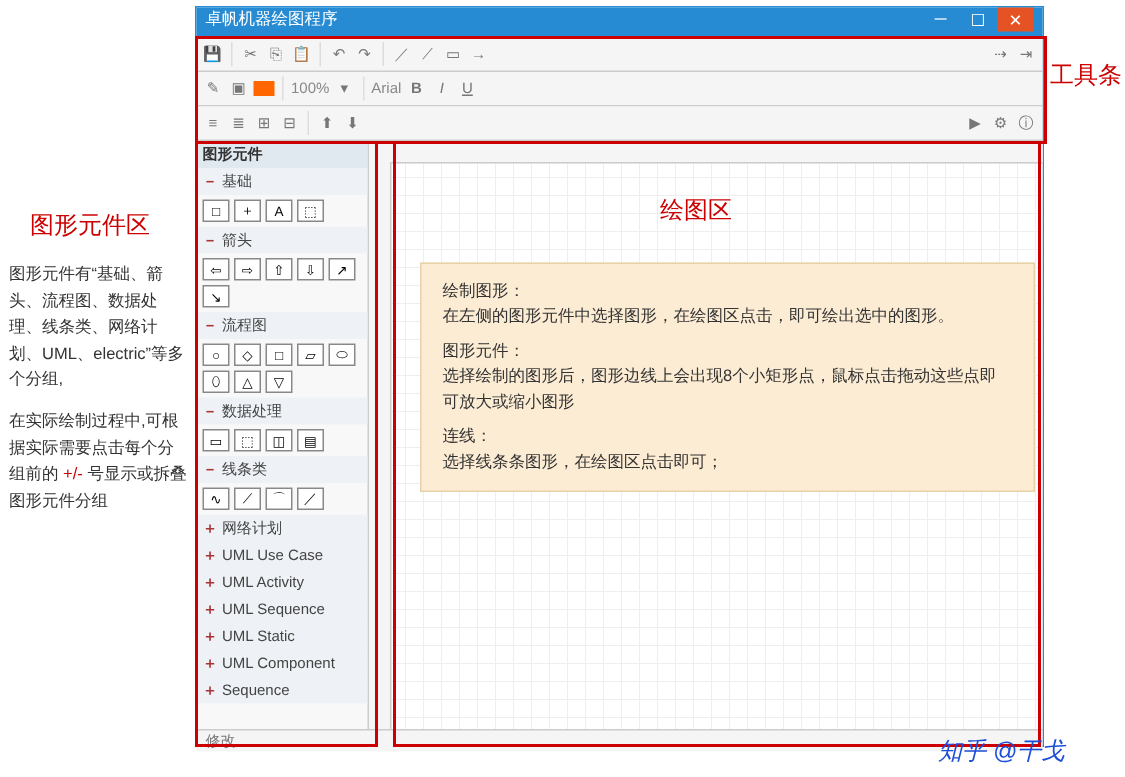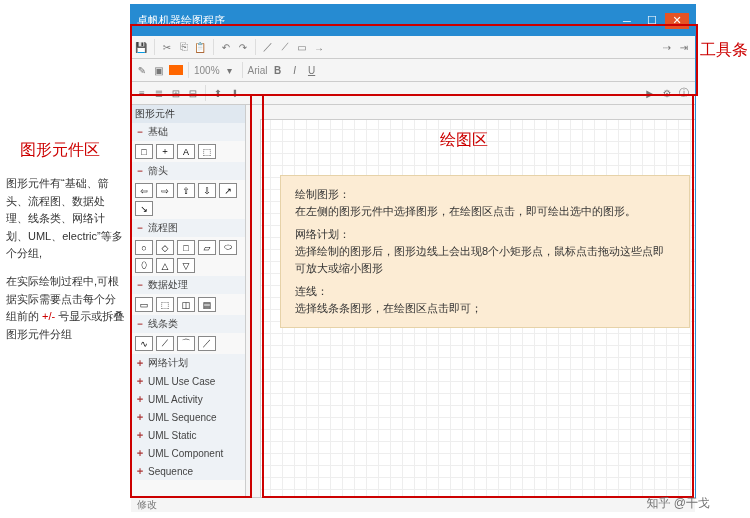--- a/index.html
+++ b/index.html
@@ -1,43 +1,43 @@
 <!DOCTYPE html>
 <html><head>
 <meta charset="utf-8">
 <style>
 body{margin:0;font-family:"Microsoft YaHei",sans-serif;font-size:13px;background:#fff;position:relative;width:750px;height:518px;overflow:hidden}
 .window{position:absolute;left:130px;top:4px;width:564px;height:492px;border:1px solid #268bd2;background:#fff}
-.titlebar{height:31px;background:#268bd2;color:#fff;display:flex;align-items:center;padding:0 6px;font-size:11px}
+.titlebar{height:20px;background:#268bd2;color:#fff;display:flex;padding:0 6px;font-size:11px}
 .titlebar .sp{flex:1}
 .titlebar .btn{width:24px;height:16px;display:flex;align-items:center;justify-content:center;margin-left:1px;cursor:pointer}
 .titlebar .close{background:#e55325}
 .toolbar{height:22px;border-bottom:1px solid #ccc;background:#f5f5f5;display:flex;align-items:center;padding:0 4px;gap:3px;font-size:10px;color:#888}
 .toolbar .ic{width:14px;height:14px;display:flex;align-items:center;justify-content:center;cursor:pointer;color:#777}
 .toolbar .sep{width:1px;height:16px;background:#ddd;margin:0 2px}
 .body{display:flex;height:calc(100% - 100px)}
 .side{width:114px;border-right:1px solid #ccc;background:#f8f8f8;overflow:hidden;font-size:10px}
-.side-hd{background:#e0e8f0;padding:2px 4px;font-weight:normal;color:#333}
+.side-hd{background:#e0e8f0;padding:2px 4px;font-weight:bold;color:#333}
 .grp-hd{padding:2px 4px;background:#eef2f6;color:#444;display:flex;align-items:center;gap:3px;cursor:pointer}
 .grp-hd .pm{color:#a33;font-weight:bold}
 .grp-body{padding:3px 4px;display:flex;flex-wrap:wrap;gap:3px}
 .shape{width:16px;height:13px;border:1px solid #888;background:#fff;font-size:9px;display:flex;align-items:center;justify-content:center;cursor:pointer}
 .canvas{flex:1;position:relative;background:#fff;background-image:linear-gradient(#eee 1px,transparent 1px),linear-gradient(90deg,#eee 1px,transparent 1px);background-size:12px 12px}
 .ruler-h{position:absolute;top:0;left:0;right:0;height:14px;background:#f5f5f5;border-bottom:1px solid #ccc}
 .ruler-v{position:absolute;top:14px;left:0;bottom:0;width:14px;background:#f5f5f5;border-right:1px solid #ccc}
 .statusbar{height:14px;background:#f5f5f5;border-top:1px solid #ccc;font-size:10px;padding:0 6px;color:#777}
 
 
 .anno-box{position:absolute;border:2px solid #c00;pointer-events:none;background:transparent}
 .anno-label{position:absolute;color:#c00;font-weight:normal;font-size:16px}
 .side-text{position:absolute;left:6px;top:175px;width:120px;font-size:11px;color:#333;line-height:1.6}
 .side-text .red{color:#c00}
 .help-box{position:absolute;background:#fcecd4;border:1px solid #e6d2a8;padding:10px 14px;font-size:11px;color:#333;line-height:1.55}
 .help-box .t{margin-top:6px}
-.watermark{position:absolute;right:40px;bottom:6px;color:#737373;font-size:12px;}
+.watermark{position:absolute;right:40px;bottom:6px;color:#1d4ed8;font-size:16px;font-style:italic}
 </style>
 </head>
 <body>
 
 <div class="window">
   <div class="titlebar">
     <span>卓帆机器绘图程序</span>
     <span class="sp"></span>
     <span class="btn">─</span>
     <span class="btn">☐</span>
@@ -208,19 +208,19 @@
 <div class="side-text">
   <div>图形元件有“基础、箭头、流程图、数据处理、线条类、网络计划、UML、electric”等多个分组,</div>
   <div style="margin-top:10px">
     <span>在实际绘制过程中,可根据实际需要点击每个分组前的 </span><span class="red">+/-</span><span> 号显示或拆叠图形元件分组</span>
   </div>
 </div>
 
 <div class="help-box" style="left:280px;top:175px;width:380px">
   <div>绘制图形：</div>
   <div>在左侧的图形元件中选择图形，在绘图区点击，即可绘出选中的图形。</div>
-  <div class="t">网络计划：</div>
+  <div class="t">图形元件：</div>
   <div>选择绘制的图形后，图形边线上会出现8个小矩形点，鼠标点击拖动这些点即可放大或缩小图形</div>
   <div class="t">连线：</div>
   <div>选择线条条图形，在绘图区点击即可；</div>
 </div>
 
 <div class="watermark">知乎 @干戈</div>
 
 </body></html>

